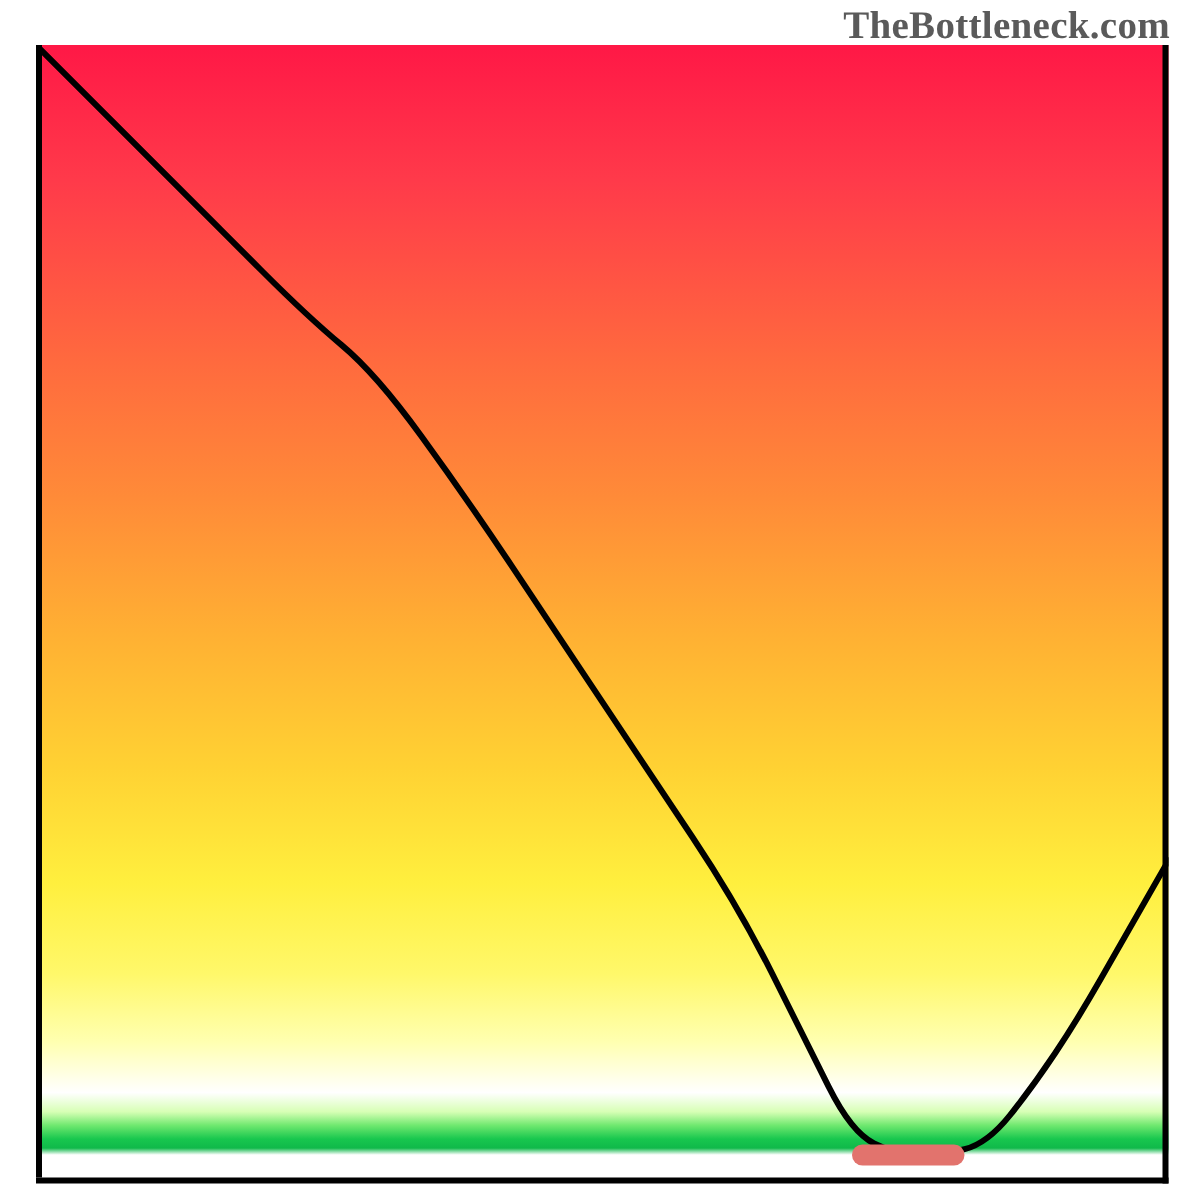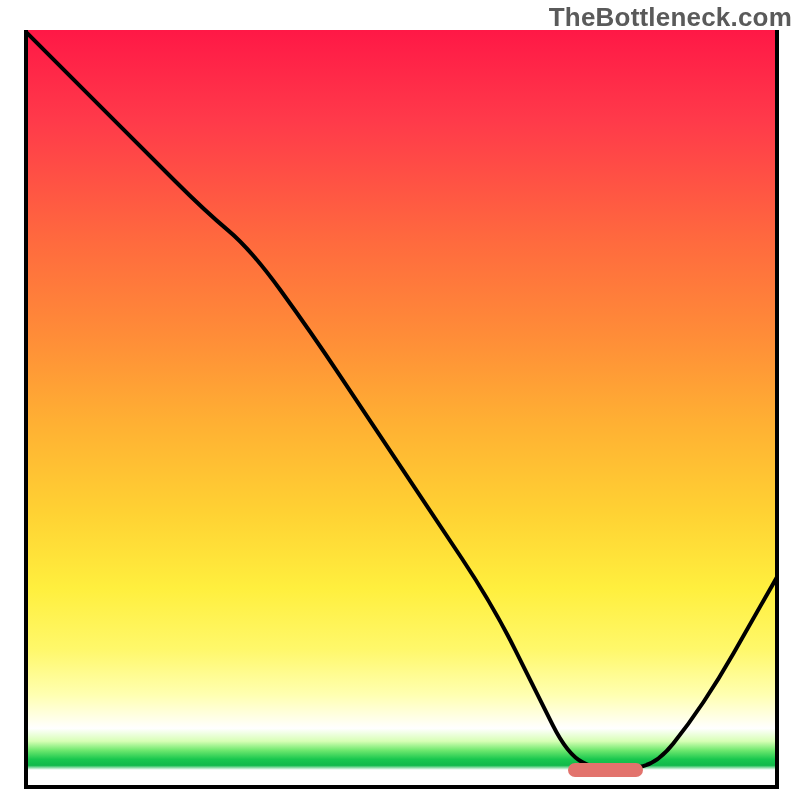--- a/index.html
+++ b/index.html
@@ -11,22 +11,22 @@
     overflow: hidden;
   }
   .chart-wrapper {
     position: relative;
     width: 800px;
     height: 800px;
   }
   .watermark {
     position: absolute;
     top: 2px;
-    right: 8px;
-    font-family: Liberation Sans, sans-serif;
+    right: 20px;
+    font-family: Liberation Serif, serif;
     font-size: 26px;
     font-weight: 600;
     color: #5a5a5a;
     letter-spacing: 0.2px;
     z-index: 4;
   }
   .plot-area {
     position: absolute;
     left: 24px;
     top: 30px;

